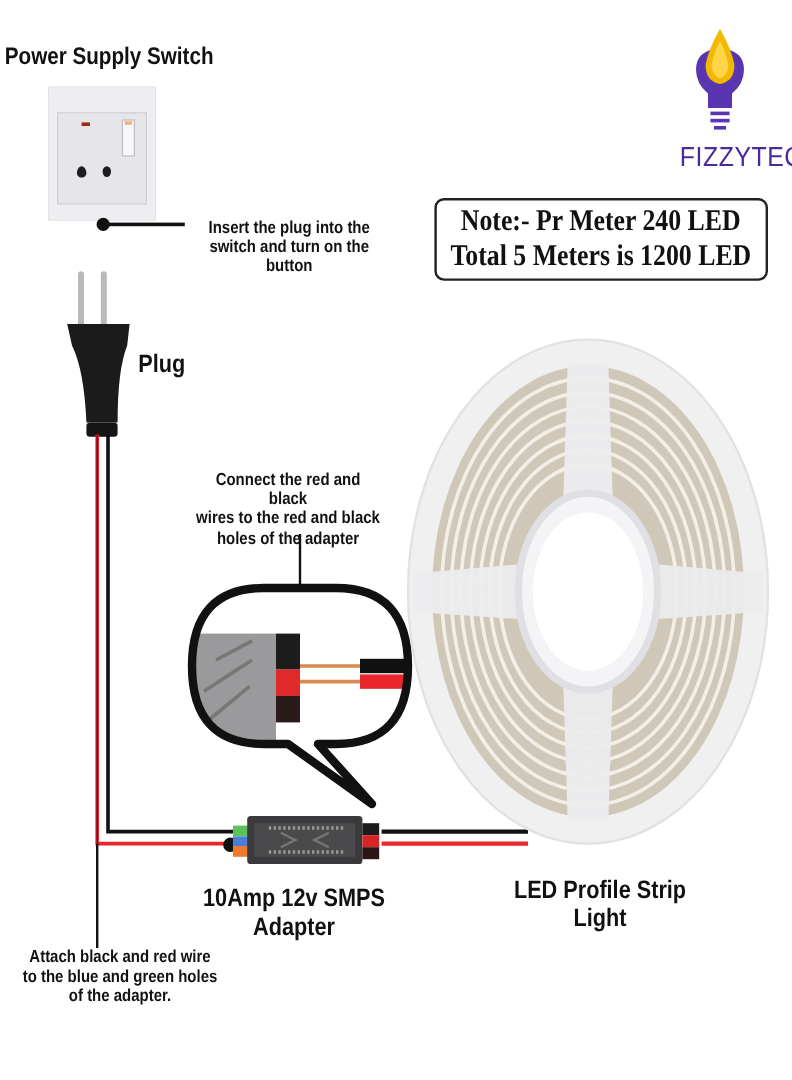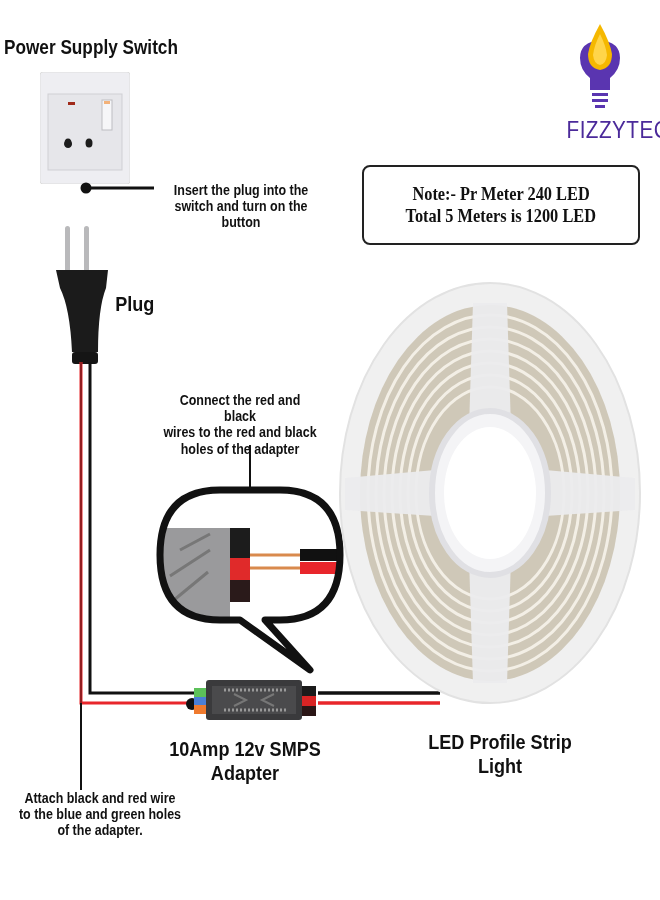--- a/index.html
+++ b/index.html
@@ -6,23 +6,23 @@
   body{width:660px;height:900px;position:relative;overflow:hidden;font-family:"Liberation Sans", sans-serif;}
   .abs{position:absolute;}
   .label{font-family:"Liberation Sans", sans-serif;font-weight:bold;color:#111;text-align:center;line-height:1.12;transform:scaleX(0.86);transform-origin:center;}
   .title{left:4px;top:36px;font-size:20px;text-align:left;transform-origin:left center;}
   .plug-label{left:112px;top:292px;font-size:21px;}
   .note1{left:146px;top:182px;font-size:14.5px;width:190px;}
   .note2{left:150px;top:392px;font-size:14.5px;width:180px;}
   .adapter-label{left:150px;top:737px;font-size:21px;width:190px;}
   .led-label{left:410px;top:730px;font-size:21px;width:180px;}
   .note3{left:2px;top:790px;font-size:14.5px;width:196px;}
-  .note-box{left:362px;top:165px;width:278px;height:80px;border:2px solid #222;border-radius:8px;box-sizing:border-box;
+  .note-box{left:362px;top:165px;width:278px;height:69px;border:2px solid #222;border-radius:8px;box-sizing:border-box;
     display:flex;flex-direction:column;align-items:center;justify-content:center;
-    font-family:"Liberation Serif", serif;font-weight:bold;font-size:19px;line-height:1.15;color:#111;}
+    font-family:"Liberation Serif", serif;font-weight:bold;font-size:25px;line-height:1.15;color:#111;}
   .note-box span{display:block;transform:scaleX(0.86);white-space:nowrap;}
   .brand{left:560px;top:118px;font-size:23px;color:#4b2a9a;letter-spacing:0.5px;transform:scaleX(0.9);}
 </style>
 </head>
 <body>
 
 <div class="abs label title">Power Supply Switch</div>
 
 <div class="abs" style="left:560px;top:20px;width:80px;height:100px;">
   <svg width="80" height="100" viewBox="0 0 80 100">

